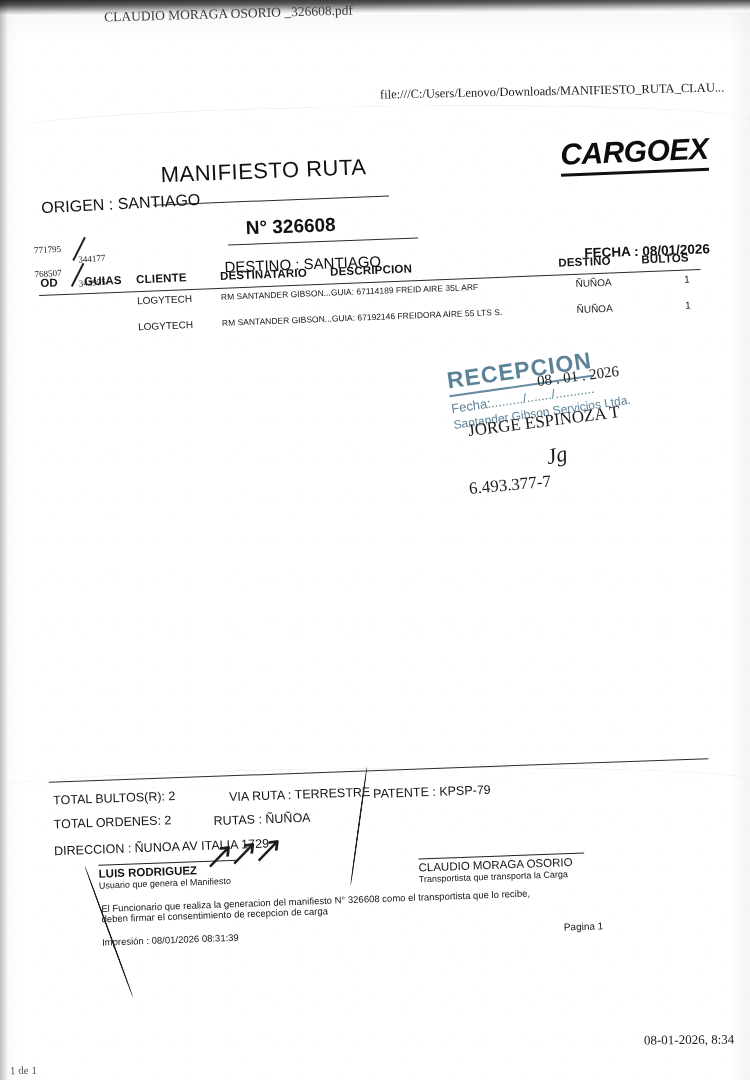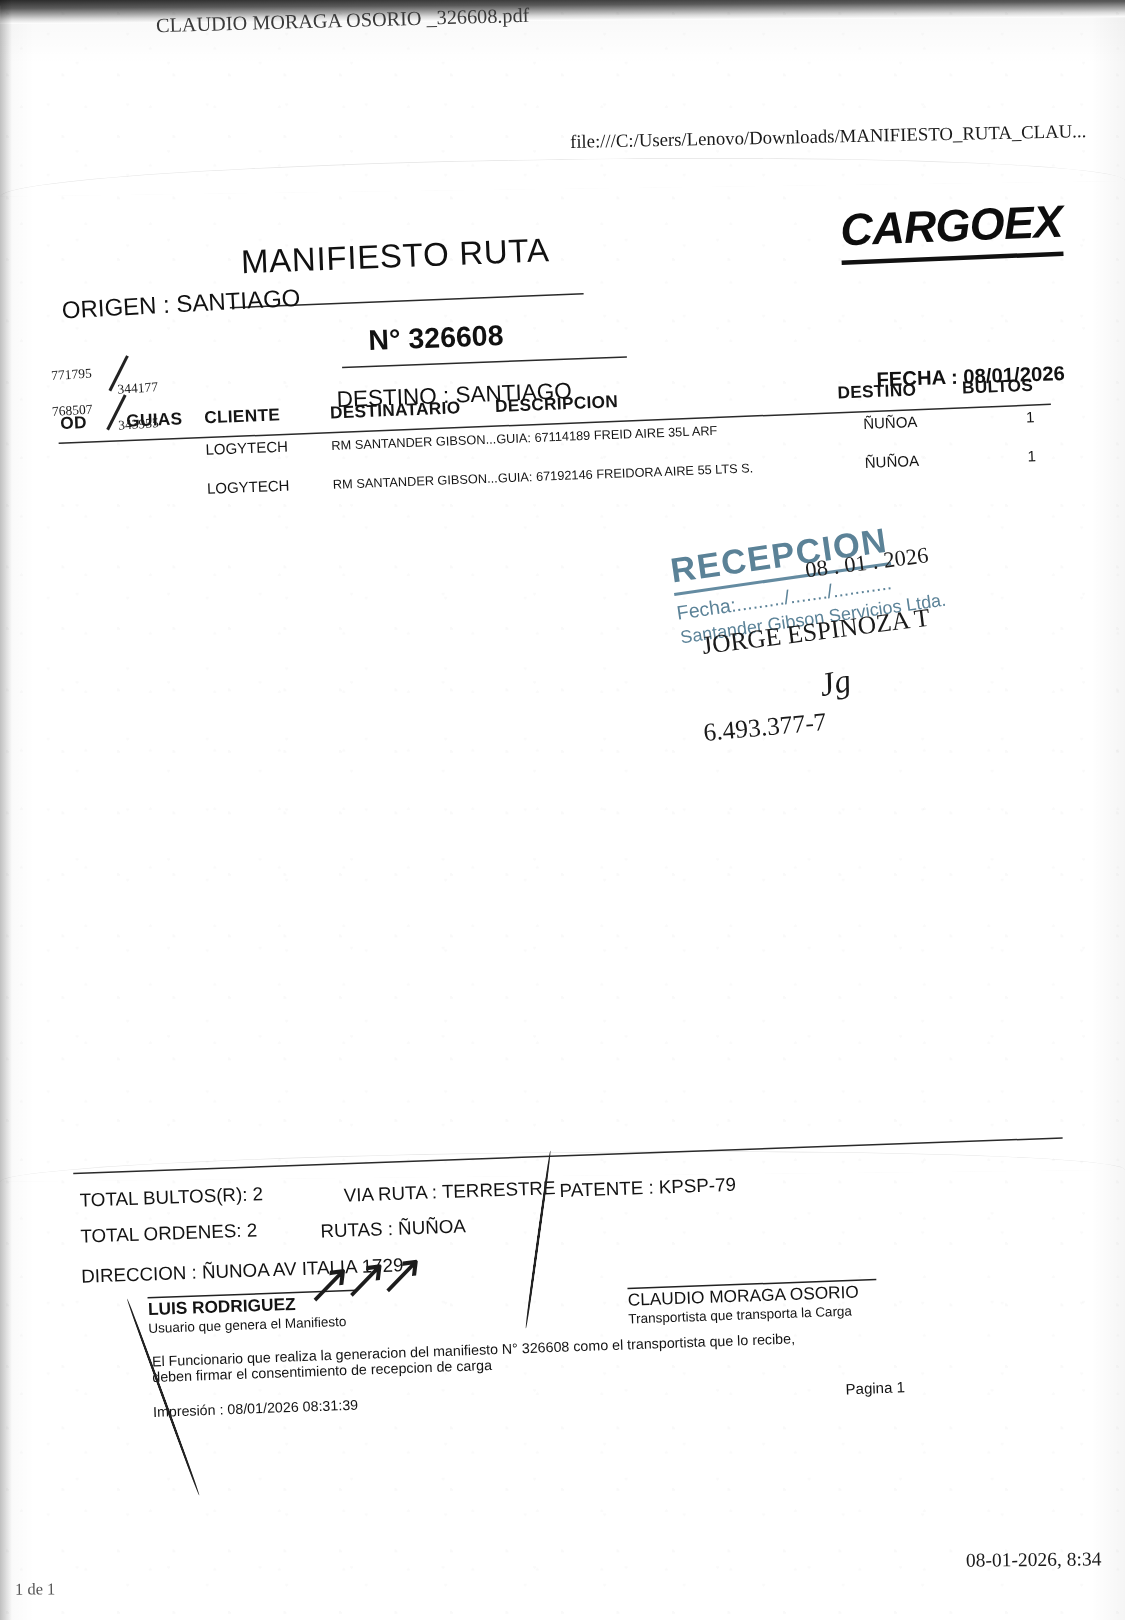--- a/index.html
+++ b/index.html
@@ -68,21 +68,21 @@
     left: 380px; top: 84px;
     font-size: 12.5px;
     transform: rotate(-1.2deg);
   }
   #footer-date {
     right: 16px; bottom: 32px;
     font-size: 13px;
     transform: rotate(-0.6deg);
   }
   #footer-page {
-    left: 10px; bottom: 14px;
+    left: 10px; bottom: 4px;
     font-size: 11px;
     color: #555;
     transform: rotate(-0.6deg);
   }
 
   
   .doc {
     position: absolute;
     left: 0; top: 0;
     width: 750px; height: 1080px;

